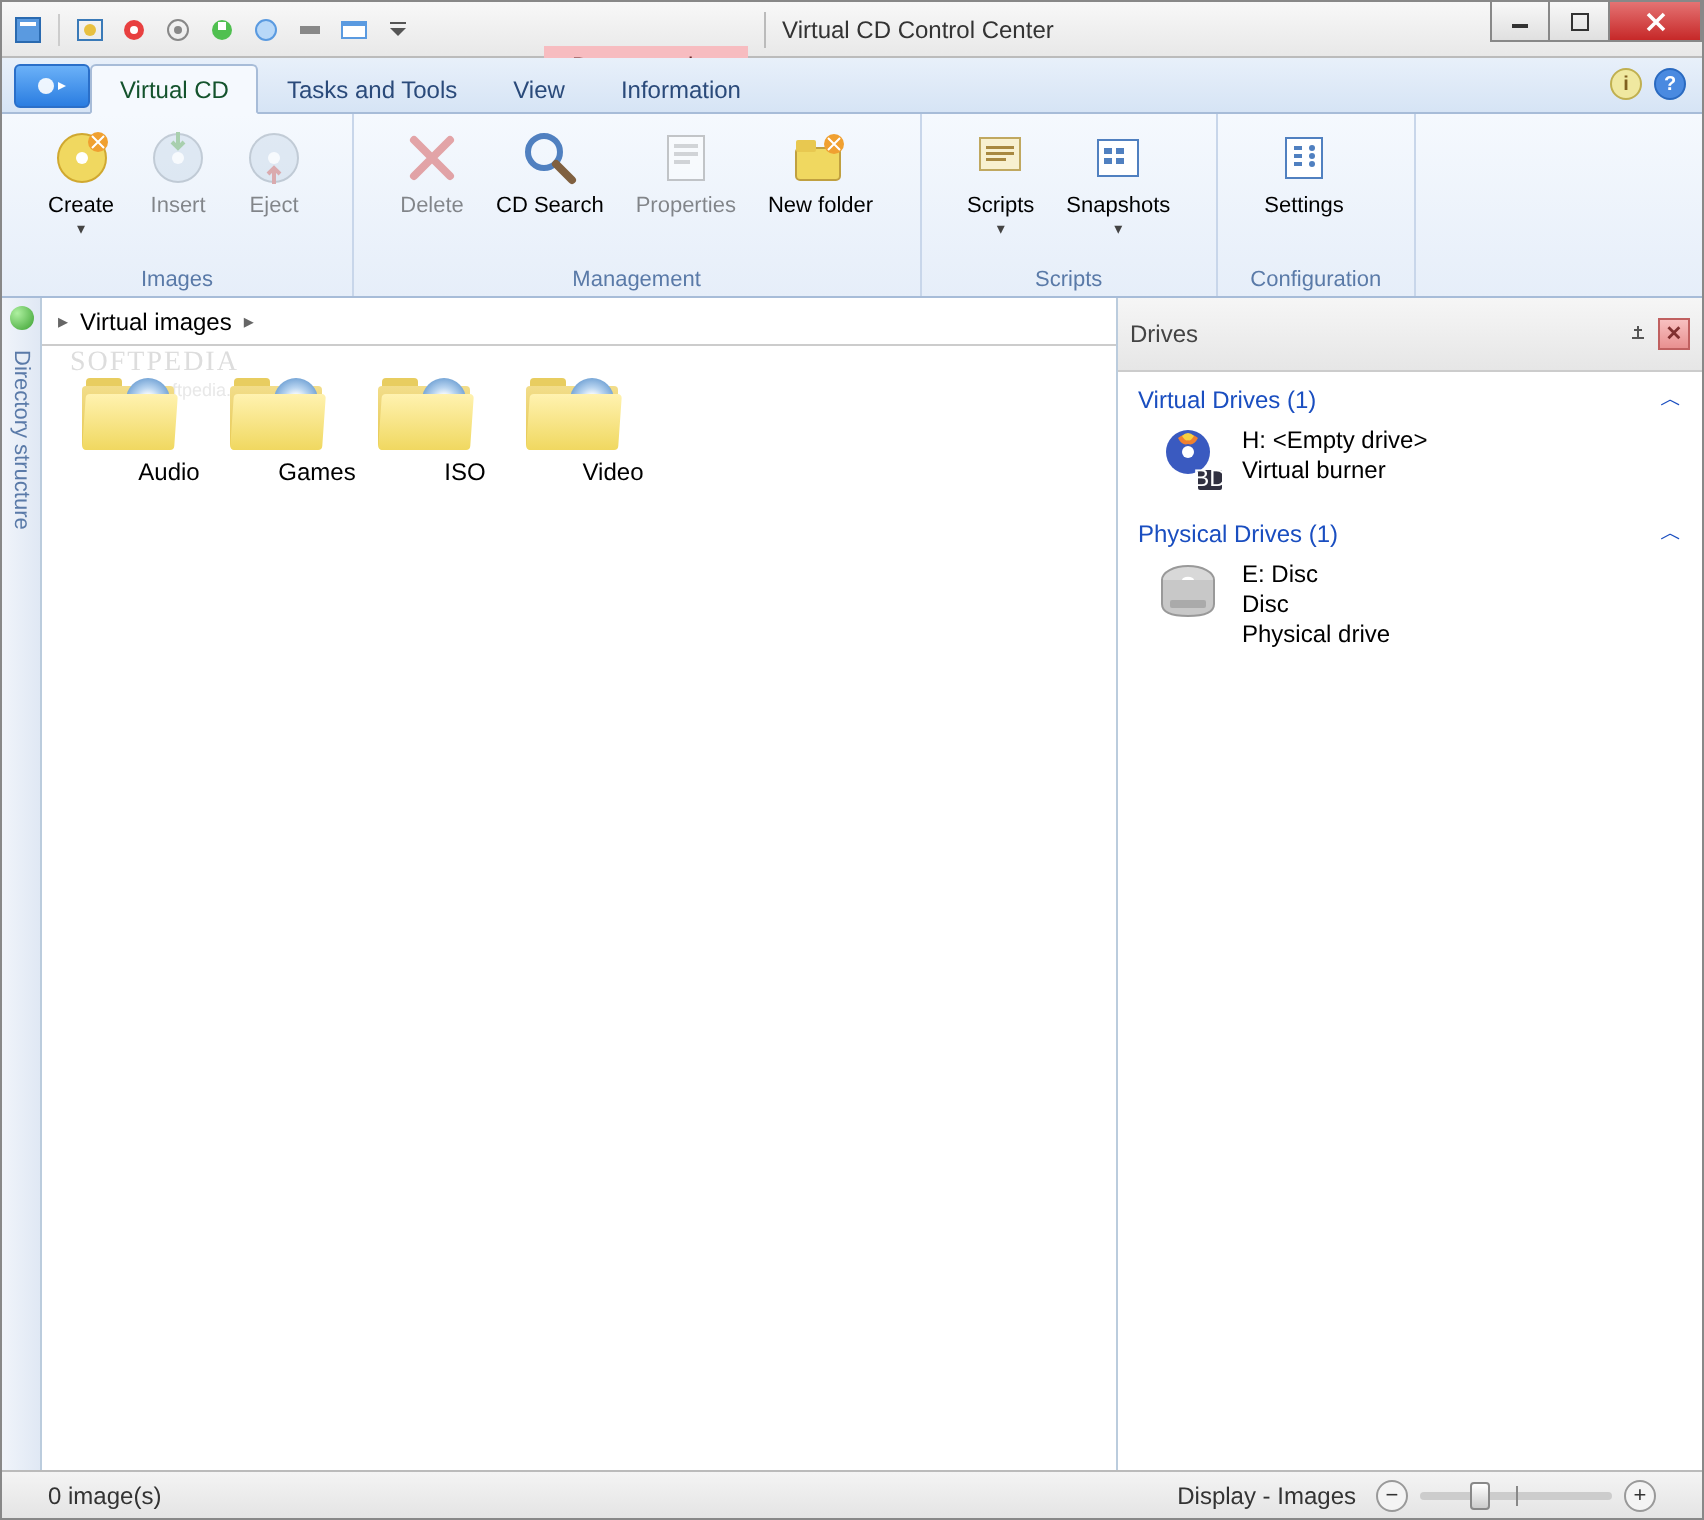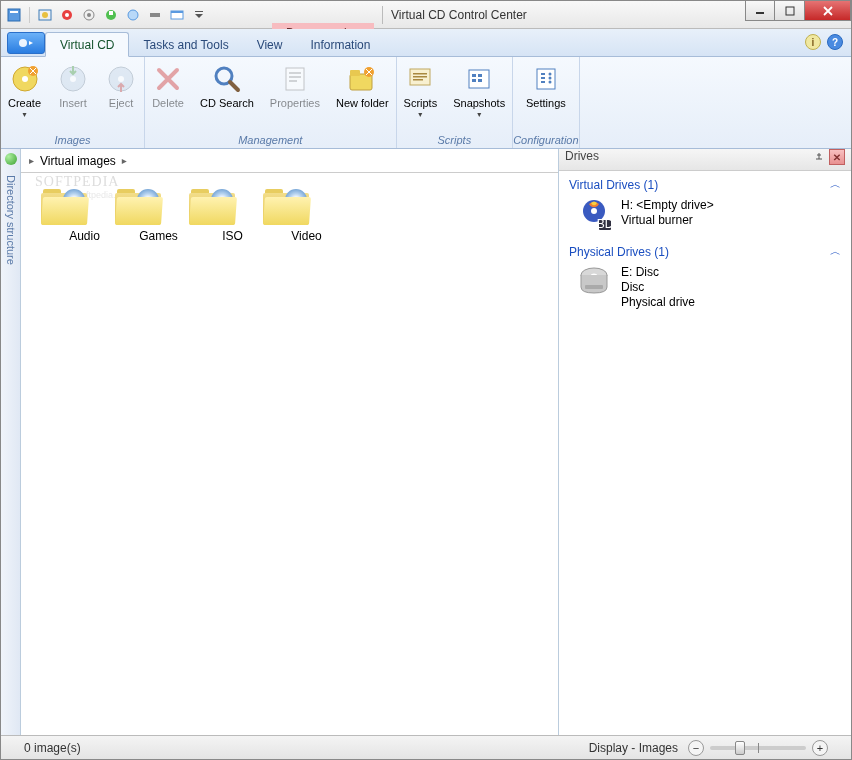--- a/index.html
+++ b/index.html
@@ -22,23 +22,23 @@
 .ribbon-tabs { height: 28px; background: linear-gradient(#e8f0fa,#d6e4f5); display: flex; align-items: flex-end; padding-left: 6px; border-bottom: 1px solid #a7bcd8; position: relative; }
 .file-menu { width: 38px; height: 22px; background: linear-gradient(#6bb1f8,#2a7de1); border: 1px solid #2a6fc9; border-radius: 3px; display: flex; align-items: center; justify-content: center; margin-bottom: 2px; cursor: pointer; }
 .file-menu svg { fill: #fff; }
 .tab { padding: 5px 14px 4px; cursor: pointer; color: #2a4a7a; }
 .tab.active { background: #f5f9fe; border: 1px solid #a7bcd8; border-bottom: 1px solid #f5f9fe; border-radius: 3px 3px 0 0; margin-bottom: -1px; color: #14532d; margin-top: 41px; }
 .ribbon-help { position: absolute; right: 8px; top: 5px; display: flex; gap: 6px; }
 .help-icon { width: 16px; height: 16px; border-radius: 50%; display: flex; align-items: center; justify-content: center; cursor: pointer; }
 
 
 .ribbon-body { height: 92px; background: linear-gradient(#f5f9fe,#e6eef9); border-bottom: 1px solid #a7bcd8; display: flex; }
-.rgroup { display: flex; flex-direction: column; border-right: 1px solid #c8d6ea; padding: 2px 0 0; align-items: center; }
+.rgroup { display: flex; flex-direction: column; border-right: 1px solid #c8d6ea; padding: 2px 16px 0; }
 .rgroup-items { flex: 1; display: flex; align-items: flex-start; gap: 2px; }
-.rgroup-label { text-align: center; font-size: 11px; color: #5a7aa8; padding: 2px 0; font-style: italic; }
+.rgroup-label { text-align: center; font-size: 11px; color: #5a7aa8; padding: 2px 0; }
 .rbtn { display: flex; flex-direction: column; align-items: center; justify-content: flex-start; padding: 3px 6px; min-width: 44px; cursor: pointer; border: 1px solid transparent; border-radius: 3px; }
 .rbtn .ricon { width: 32px; height: 32px; display: flex; align-items: center; justify-content: center; }
 .rbtn .rlabel { font-size: 11px; text-align: center; line-height: 1.1; margin-top: 2px; }
 .rbtn.disabled { opacity: 0.45; cursor: default; }
 .rbtn .drop { font-size: 8px; color: #444; margin-top: 1px; }
 
 
 .content { flex: 1; display: flex; min-height: 0; }
 .sidebar-tab { width: 20px; background: linear-gradient(90deg,#f0f4fa,#e0e8f4); border-right: 1px solid #bcd; display: flex; flex-direction: column; align-items: center; padding-top: 4px; }
 .sidebar-tab .green-dot { width: 12px; height: 12px; border-radius: 50%; background: radial-gradient(circle at 30% 30%, #aef0a0, #3aa030); margin-bottom: 6px; }
@@ -53,21 +53,21 @@
 .watermark-sub { position:absolute; top:17px; left:34px; color:#e8e8e8; font-size:9px; pointer-events:none;}
 .folder-item { display: flex; flex-direction: column; align-items: center; width: 58px; cursor: pointer; }
 .folder-icon { width: 46px; height: 40px; position: relative; margin-bottom: 4px; }
 .folder-back { position: absolute; width: 46px; height: 32px; bottom: 0; background: linear-gradient(#f2dd8a,#e5c750); border-radius: 2px 2px 3px 3px; }
 .folder-tab { position: absolute; width: 18px; height: 8px; top: 4px; left: 2px; background: #e8cd60; border-radius: 2px 2px 0 0; }
 .folder-front { position: absolute; width: 46px; height: 28px; bottom: 0; background: linear-gradient(#fff2b0,#f0d860); border-radius: 2px; transform: skewX(-4deg); transform-origin: bottom; }
 .disc-peek { position: absolute; width: 22px; height: 22px; border-radius: 50%; background: radial-gradient(circle,#fff 15%, #b8d4f0 40%, #7aa8d8 70%, #5080b0); top: 4px; right: 2px; }
 .folder-name { font-size: 12px; text-align: center; margin-left: 41px; }
 
 .drives-panel { width: 292px; display: flex; flex-direction: column; background: #fff; }
-.drives-header { height: 22px; background: linear-gradient(#f6f6f6,#e6e6e6); border-bottom: 1px solid #ccc; display: flex; align-items: flex-start; padding: 0 6px; color: #444; }
+.drives-header { height: 37px; background: linear-gradient(#f6f6f6,#e6e6e6); border-bottom: 1px solid #ccc; display: flex; align-items: center; padding: 0 6px; color: #444; }
 .drives-header .spacer { flex: 1; }
 .pin-btn, .close-btn { width: 16px; height: 16px; display: flex; align-items: center; justify-content: center; cursor: pointer; margin-left: 2px; }
 .close-btn { border: 1px solid #c06060; background: linear-gradient(#f8c0c0,#e89090); color: #803030; font-size: 10px; font-weight: bold; }
 .drives-body { flex: 1; padding: 4px 6px; overflow: auto; }
 .drive-group-hdr { color: #1a4ec0; font-size: 12px; padding: 2px 4px; cursor: pointer; display: flex; align-items: center; }
 .drive-group-hdr .chev { margin-left: auto; color: #1a4ec0; font-size: 11px; }
 .drive-item { display: flex; gap: 8px; padding: 4px 8px 8px 10px; cursor: pointer; }
 .drive-icon { width: 38px; height: 36px; flex-shrink: 0; }
 .drive-text { line-height: 1.25; }
 

